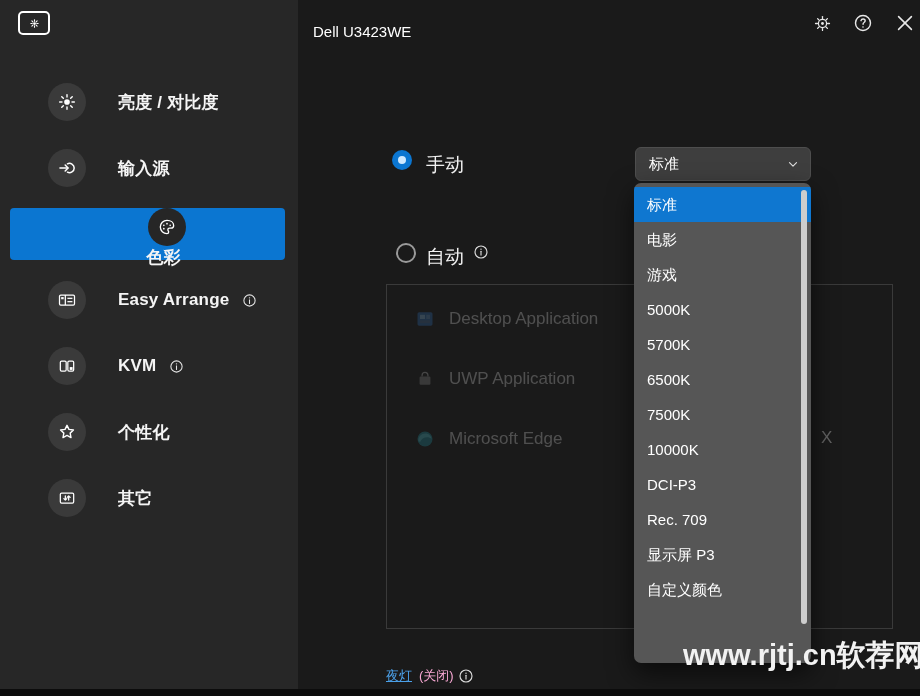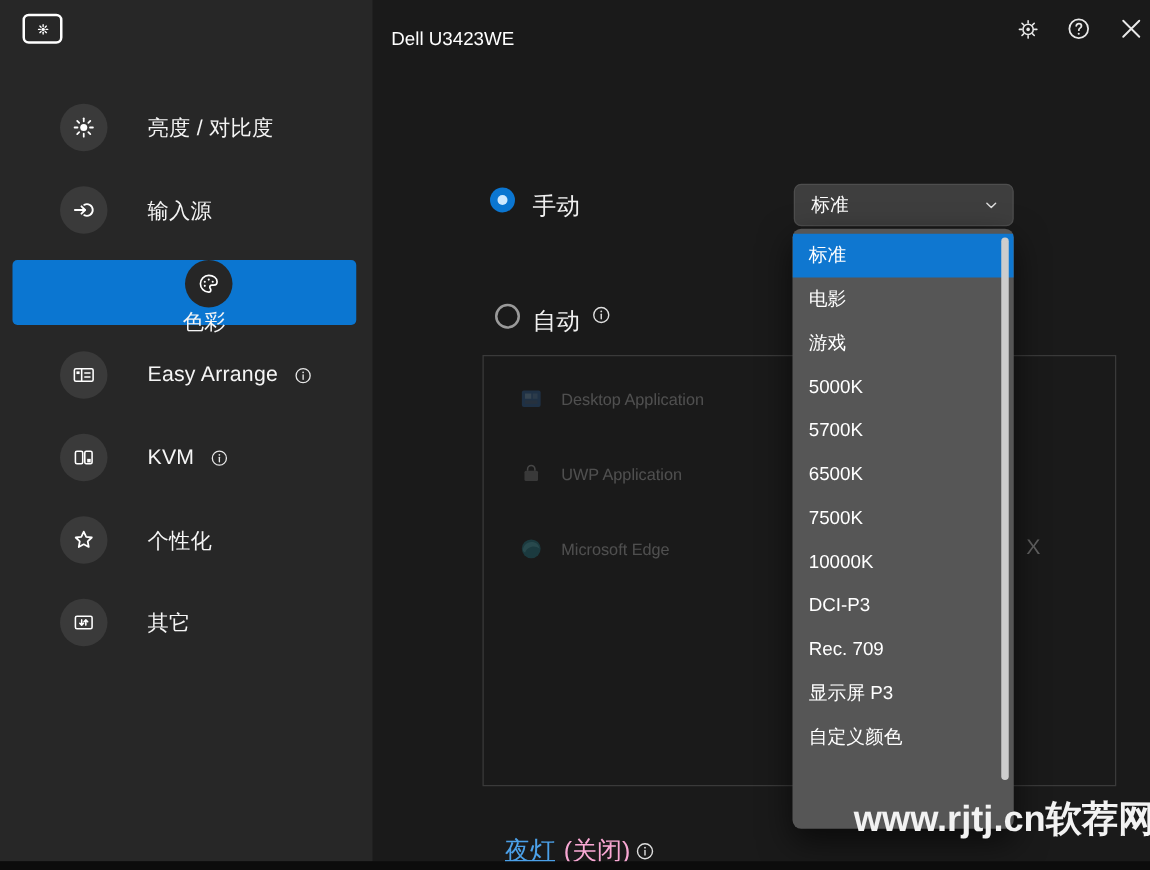--- a/index.html
+++ b/index.html
@@ -13,21 +13,21 @@
     display:flex; align-items:center; justify-content:center; cursor:pointer; }
   .display-btn svg { width:11px; height:11px; }
   .nav { position:absolute; top:76px; left:0; right:0; }
   .nav-item { position:relative; height:52px; margin:0 13px 14px 10px; border-radius:4px;
     display:flex; align-items:center; cursor:pointer; }
   .nav-item.selected { background:#0b76d1;flex-direction:column; }
   .icon-circle { width:38px; height:38px; border-radius:50%; background:#3a3a3a;
     margin-left:38px; flex:0 0 38px; display:flex; align-items:center; justify-content:center; color:#fff; }
   .nav-item.selected .icon-circle { background:#262626; }
   .icon-circle svg { width:20px; height:20px; }
-  .nav-label { margin-left:32px; font-size:17px; font-weight:400; color:#f5f5f5; letter-spacing:.2px; }
+  .nav-label { margin-left:32px; font-size:17px; font-weight:700; color:#f5f5f5; letter-spacing:.2px; }
   .info-badge { margin-left:13px; color:#e6e6e6; display:inline-flex; }
   .info-badge svg { width:15px; height:15px; }
 
   
   .tb-title { position:absolute; left:313px; top:23px; font-size:15px; color:#ffffff; }
   .tb-ic { position:absolute; color:#e8e8e8; cursor:pointer; display:flex; }
   .tb-gear  { left:813px; top:14px; } .tb-gear svg  { width:19px; height:19px; }
   .tb-help  { left:853px; top:13px; } .tb-help svg  { width:20px; height:20px; }
   .tb-close { left:894px; top:12px; } .tb-close svg { width:22px; height:22px; }
 
@@ -50,26 +50,26 @@
   .select-chevron { margin-left:auto; margin-right:10px; color:#dcdcdc; display:flex; }
   .select-chevron svg { width:14px; height:14px; }
 
   .app-panel { position:absolute; left:386px; top:284px; width:507px; height:345px;
     border:1px solid #3a3a3a; }
   .app-rows { padding-top:23px; }
   .app-row { display:flex; align-items:center; height:22px; margin-bottom:38px;
     padding-left:28px; opacity:.28; }
   .app-ic { width:20px; height:20px; flex:0 0 20px; display:flex; }
   .app-ic svg { width:20px; height:20px; }
-  .app-name { margin-left:14px; font-size:13px; color:#d8d8d8; }
+  .app-name { margin-left:14px; font-size:17px; color:#d8d8d8; }
   .remove-x { position:absolute; left:434px; top:143px; font-size:17px; color:#9a9a9a;
     opacity:.55; cursor:default; }
 
-  .night-row { position:absolute; left:404px; top:667px; display:flex; align-items:center;
-    font-size:20px; }
+  .night-row { position:absolute; left:386px; top:667px; display:flex; align-items:center;
+    font-size:13px; }
   .nl-link { color:#4ba0e8; text-decoration:underline; cursor:pointer; }
   .nl-status { color:#f9a8d4; margin-left:7px; }
   .nl-info { margin-left:4px; color:#dedede; display:flex; cursor:pointer; }
   .nl-info svg { width:16px; height:16px; }
 
   
   .dropdown { position:absolute; left:634px; top:183px; width:177px; height:480px;
     background:#565656; border-radius:7px; box-shadow:0 10px 26px rgba(0,0,0,.6);
     overflow:hidden; padding-top:4px; z-index:20; }
   .option { height:35px; line-height:35px; padding-left:13px; font-size:15px; color:#ffffff;

